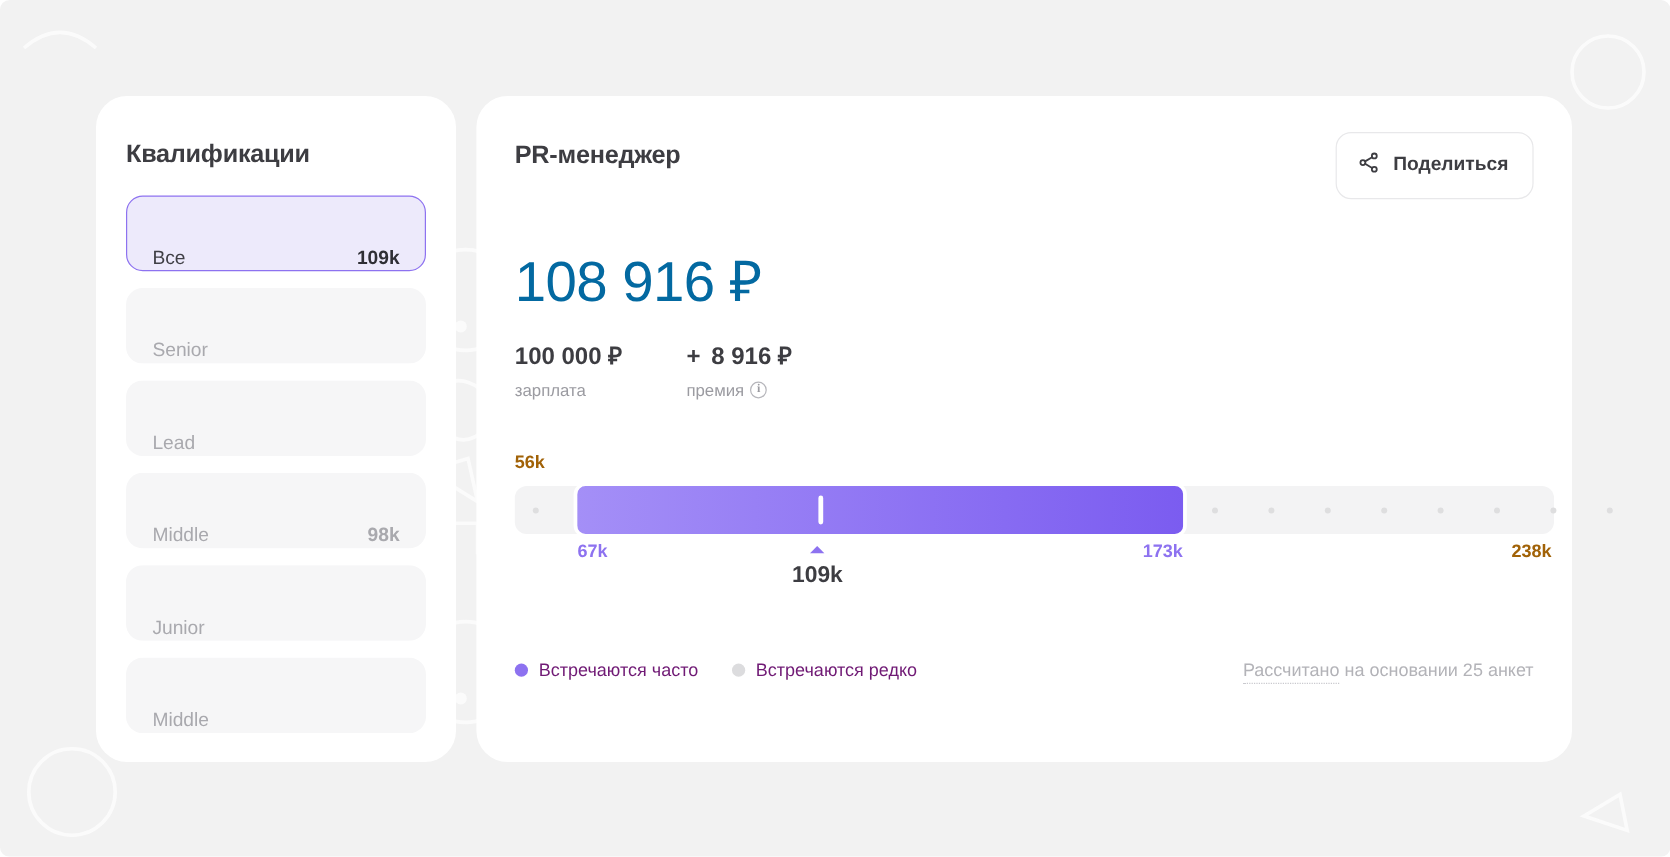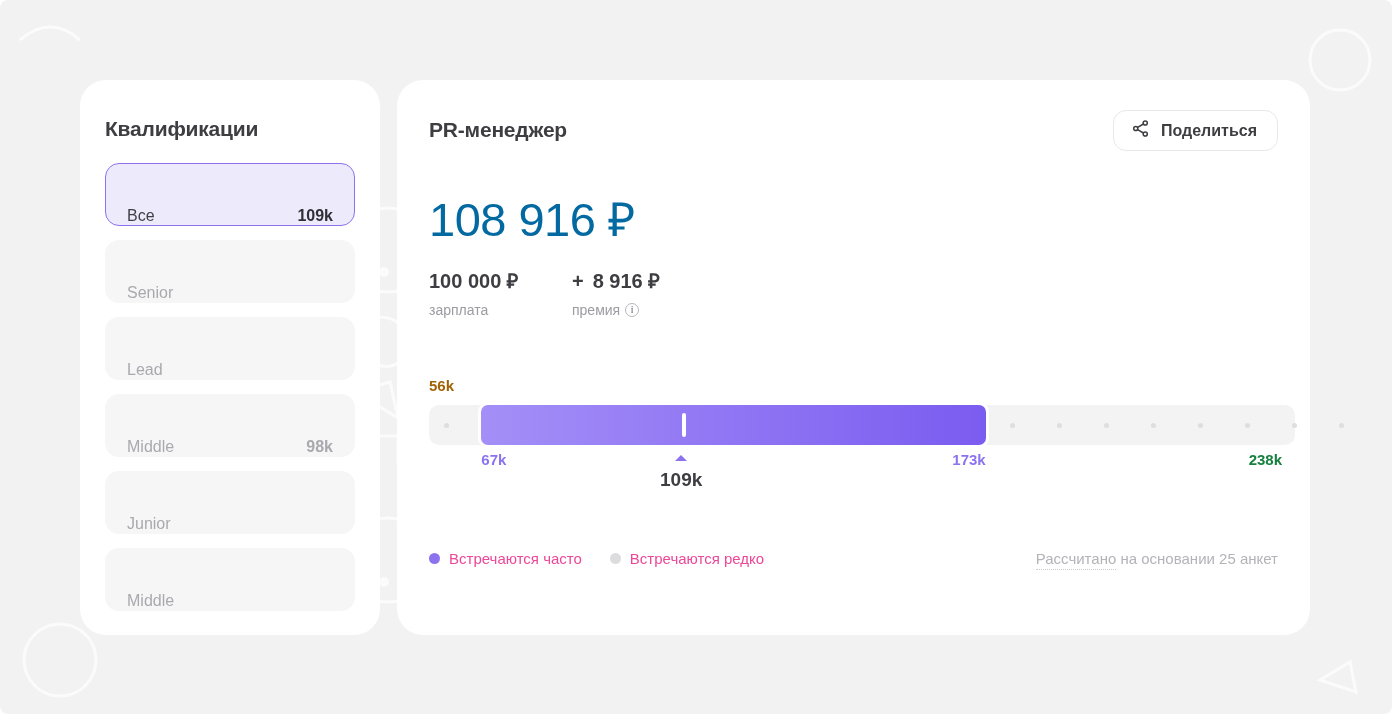--- a/index.html
+++ b/index.html
@@ -116,21 +116,21 @@
     font-weight: bold;
     color: #3d3d42;
     letter-spacing: -0.2px;
     margin-top: 8px;
   }
 
   #share-button {
     display: flex;
     align-items: center;
     gap: 11px;
-    height: 41px;
+    height: 56px;
     padding: 0 20px 0 17px;
     border: 1.4px solid #e8e8ea;
     border-radius: 13px;
     background: #ffffff;
     cursor: pointer;
   }
 
   #share-button .lbl {
     font-size: 16px;
     font-weight: bold;
@@ -251,25 +251,25 @@
   .range-edge-label {
     position: absolute;
     top: 46px;
     font-size: 15px;
     font-weight: bold;
     color: #8d72f0;
   }
 
   #axis-max-label {
     position: absolute;
-    right: 13px;
+    right: 2px;
     top: 46px;
     font-size: 15px;
     font-weight: bold;
-    color: #15803d;
+    color: #a16207;
   }
 
   #median-caret {
     position: absolute;
     top: 50px;
     margin-left: -6px;
     width: 0;
     height: 0;
     border-left: 6px solid transparent;
     border-right: 6px solid transparent;
@@ -297,21 +297,21 @@
     justify-content: space-between;
   }
 
   #legend { display: flex; align-items: center; gap: 28px; }
 
   .legend-item {
     display: flex;
     align-items: center;
     gap: 9px;
     font-size: 15px;
-    color: #ec4899;
+    color: #701a75;
   }
 
   .legend-dot {
     width: 11px;
     height: 11px;
     border-radius: 50%;
     flex: 0 0 11px;
   }
 
   #source-note {

